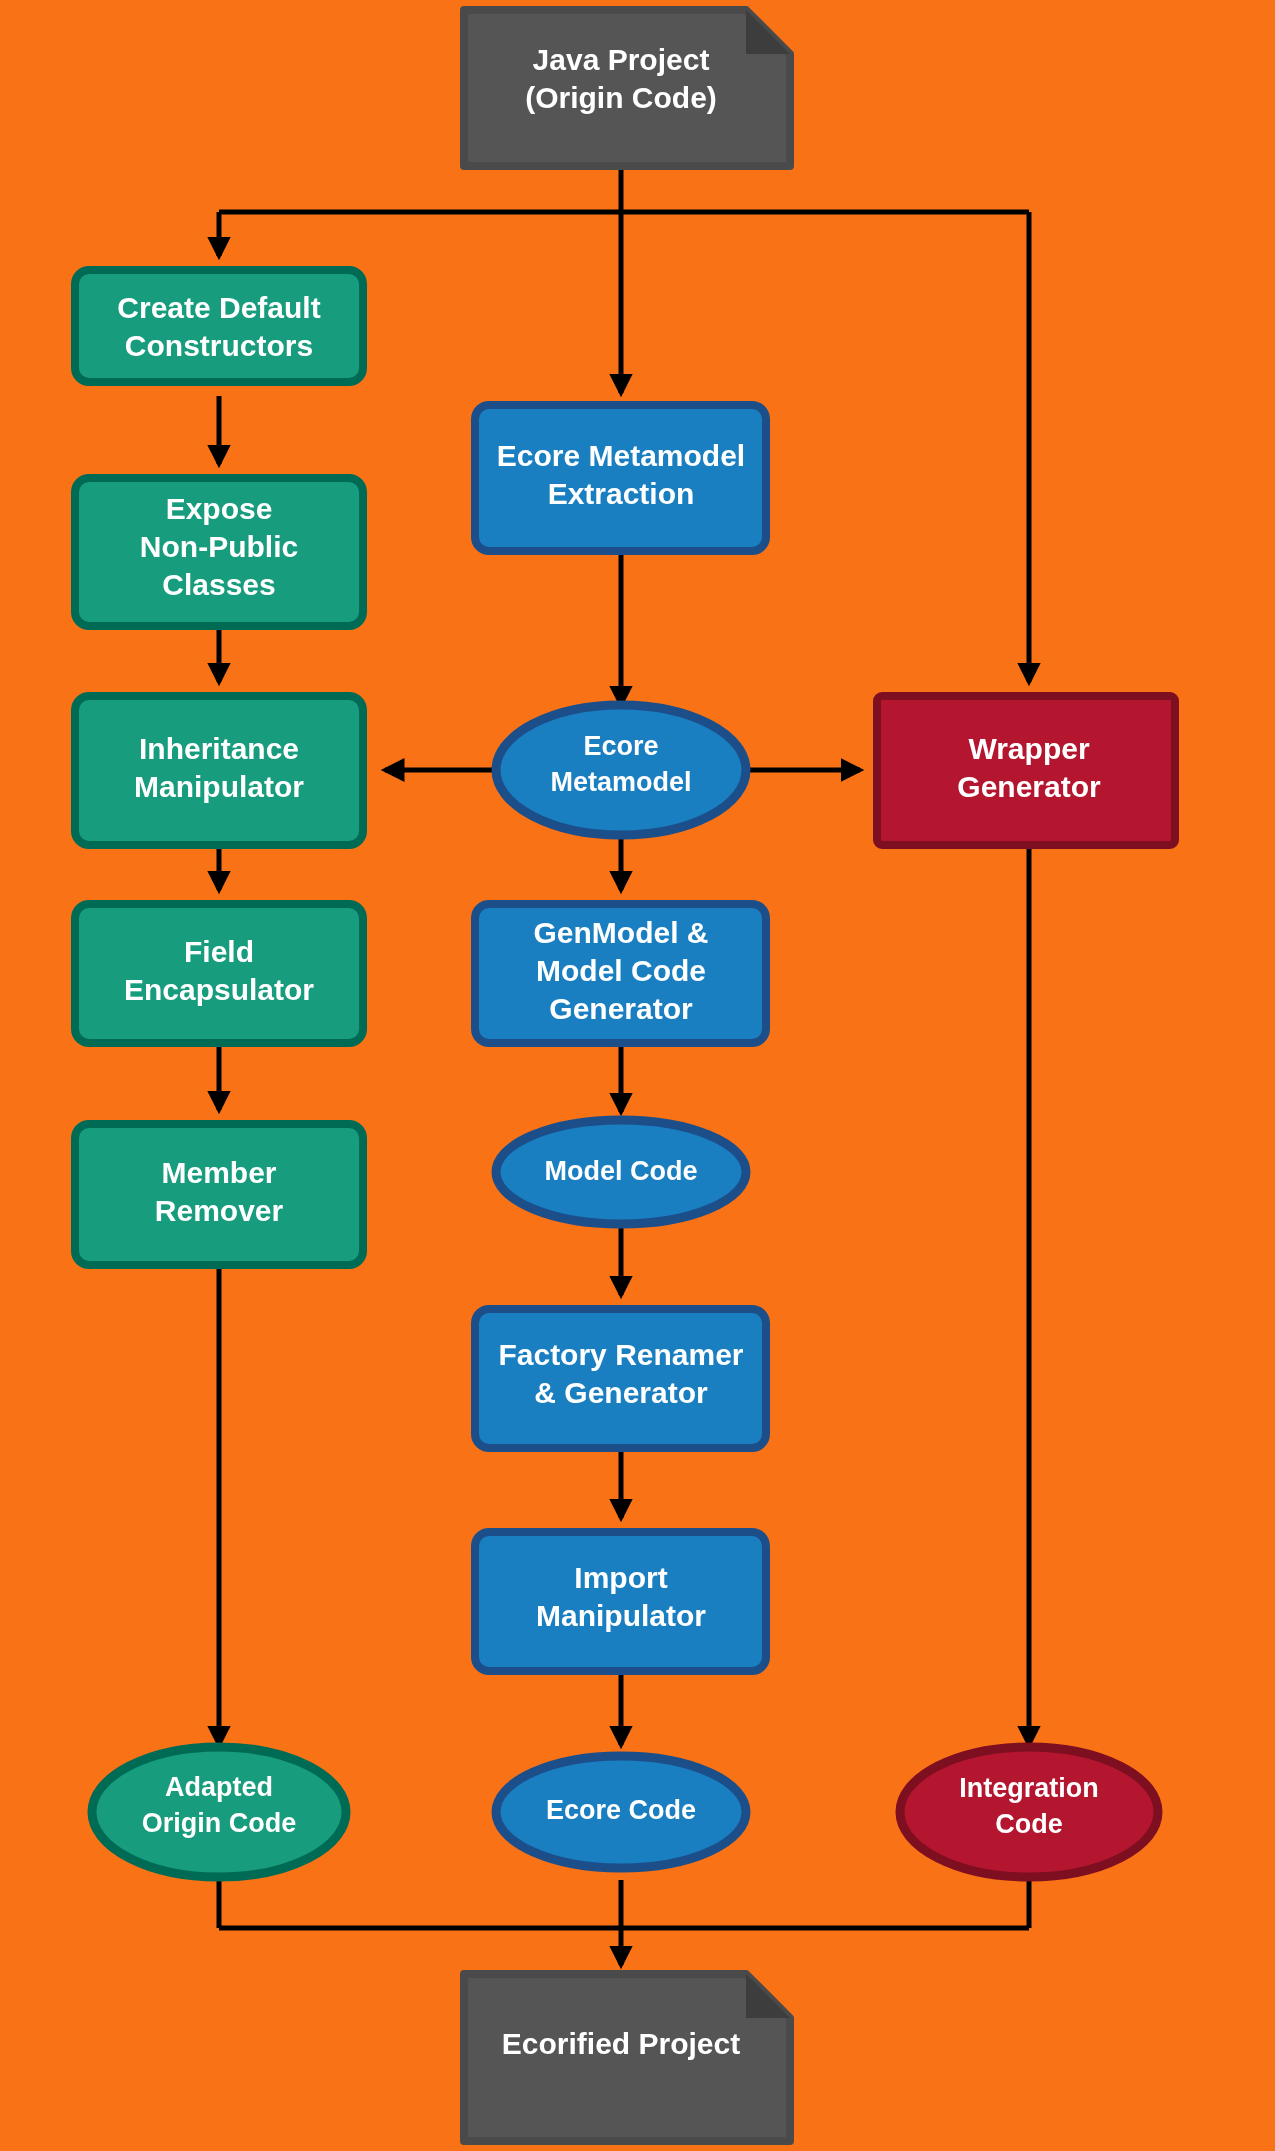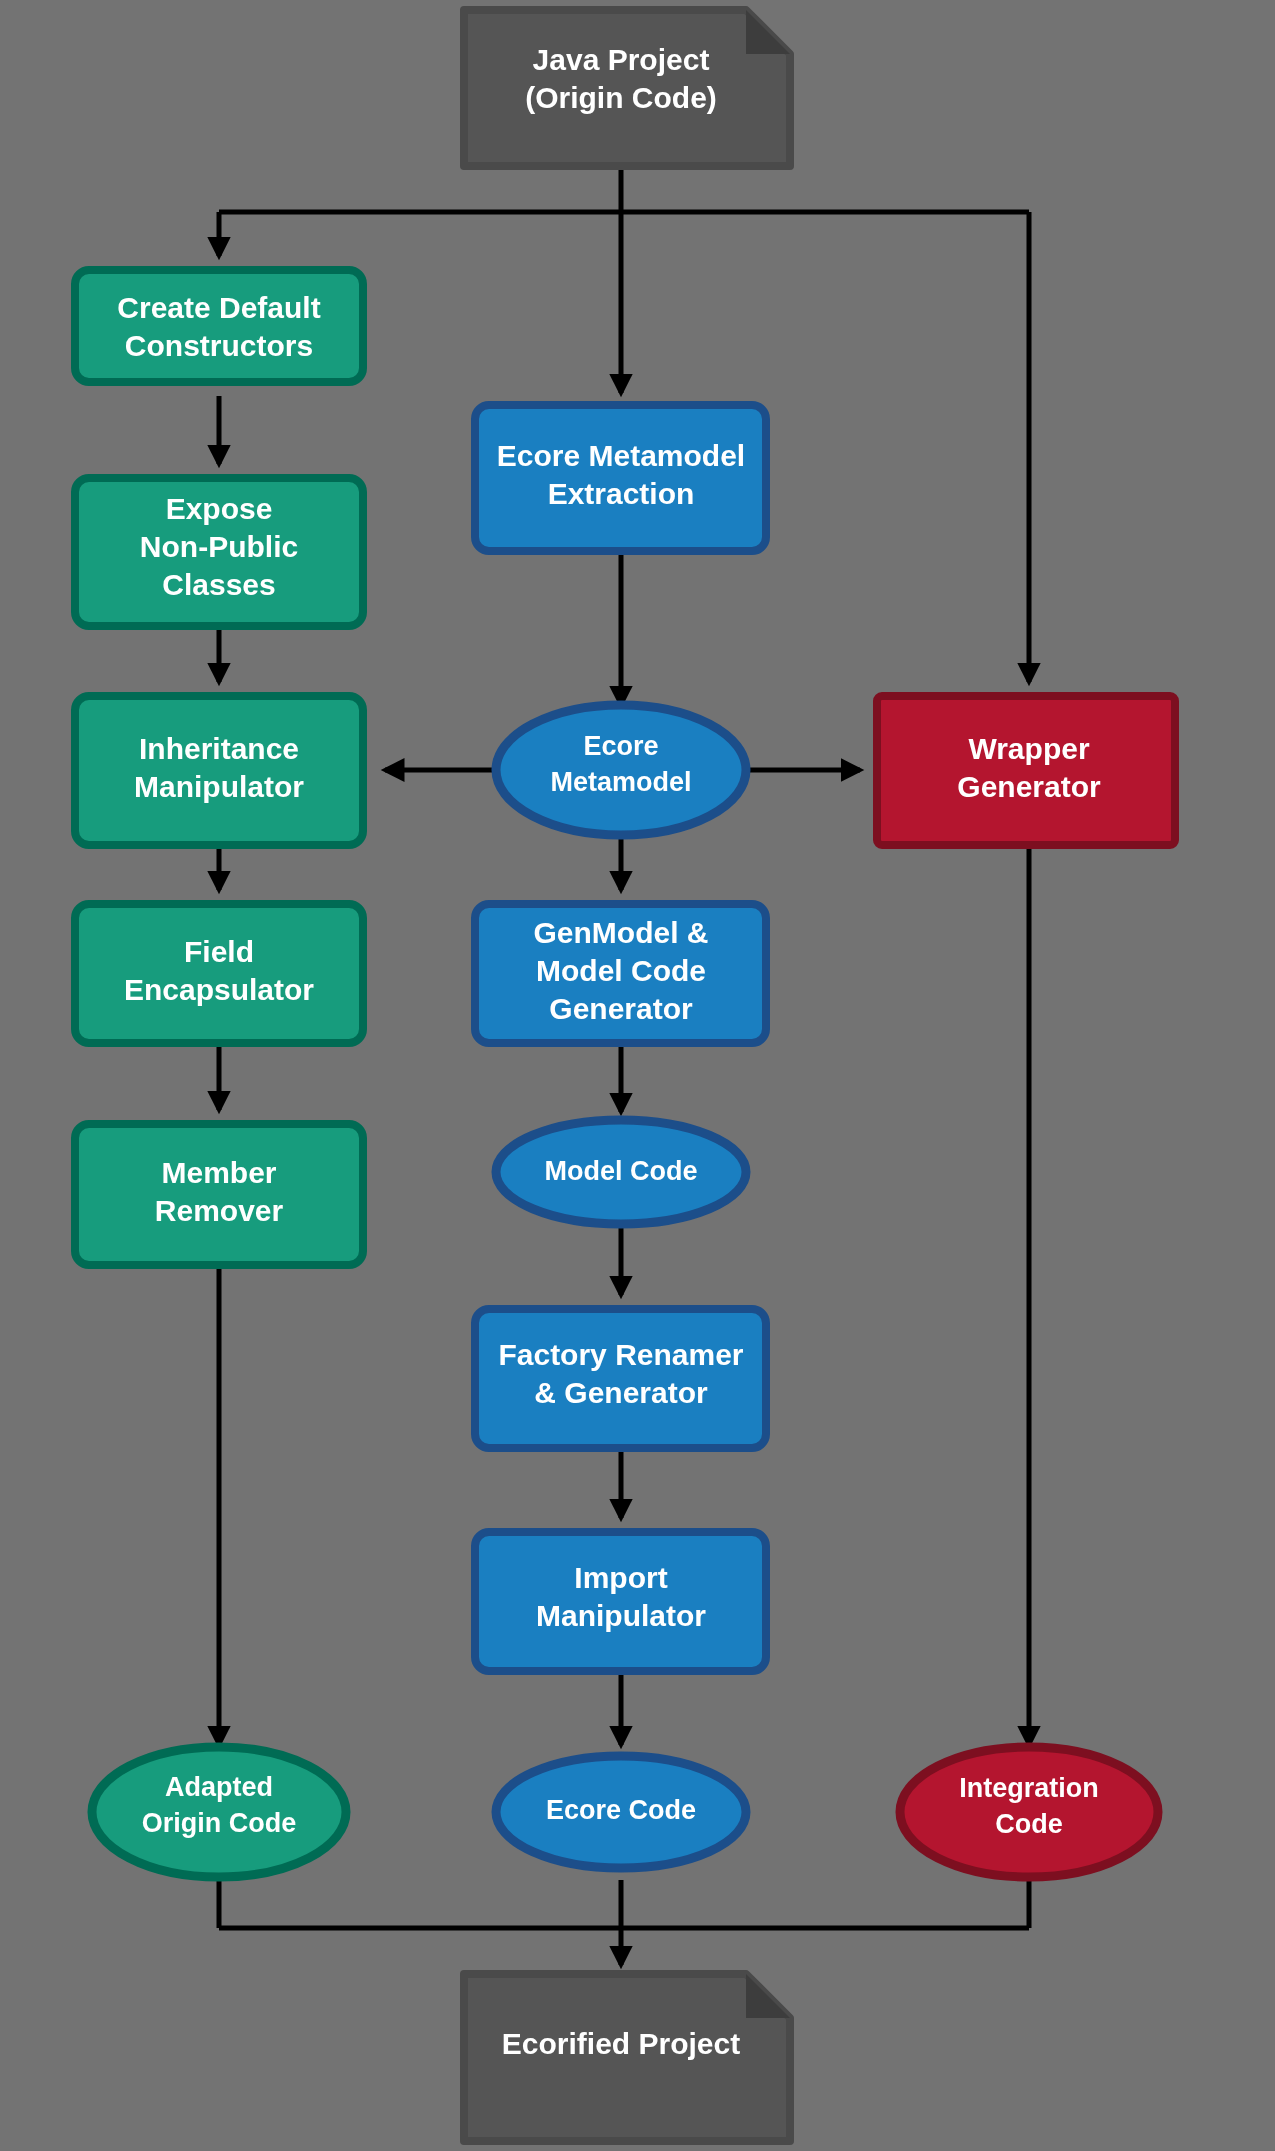--- a/index.html
+++ b/index.html
@@ -1,18 +1,18 @@
 <!DOCTYPE html>
 <html><head>
 <meta charset="utf-8">
 <style>
   html,body{margin:0;padding:0;background:#ffffff;}
   body{width:1275px;height:2151px;overflow:hidden;
        font-family:"Liberation Sans","DejaVu Sans",sans-serif;}
-  #stage{position:relative;width:1275px;height:2151px;background:#737373;}
+  #stage{position:relative;width:1275px;height:2151px;background:#f97316;}
   svg#flow{position:absolute;top:0;left:0;width:1275px;height:2151px;display:block;}
   text{font-family:"Liberation Sans","DejaVu Sans",sans-serif;font-weight:bold;
        fill:#ffffff;text-anchor:middle;dominant-baseline:middle;}
   .t30{font-size:30px;}
   .t27{font-size:27px;}
   .edge{stroke:#000000;stroke-width:5;fill:none;}
 </style>
 </head>
 <body>
 

